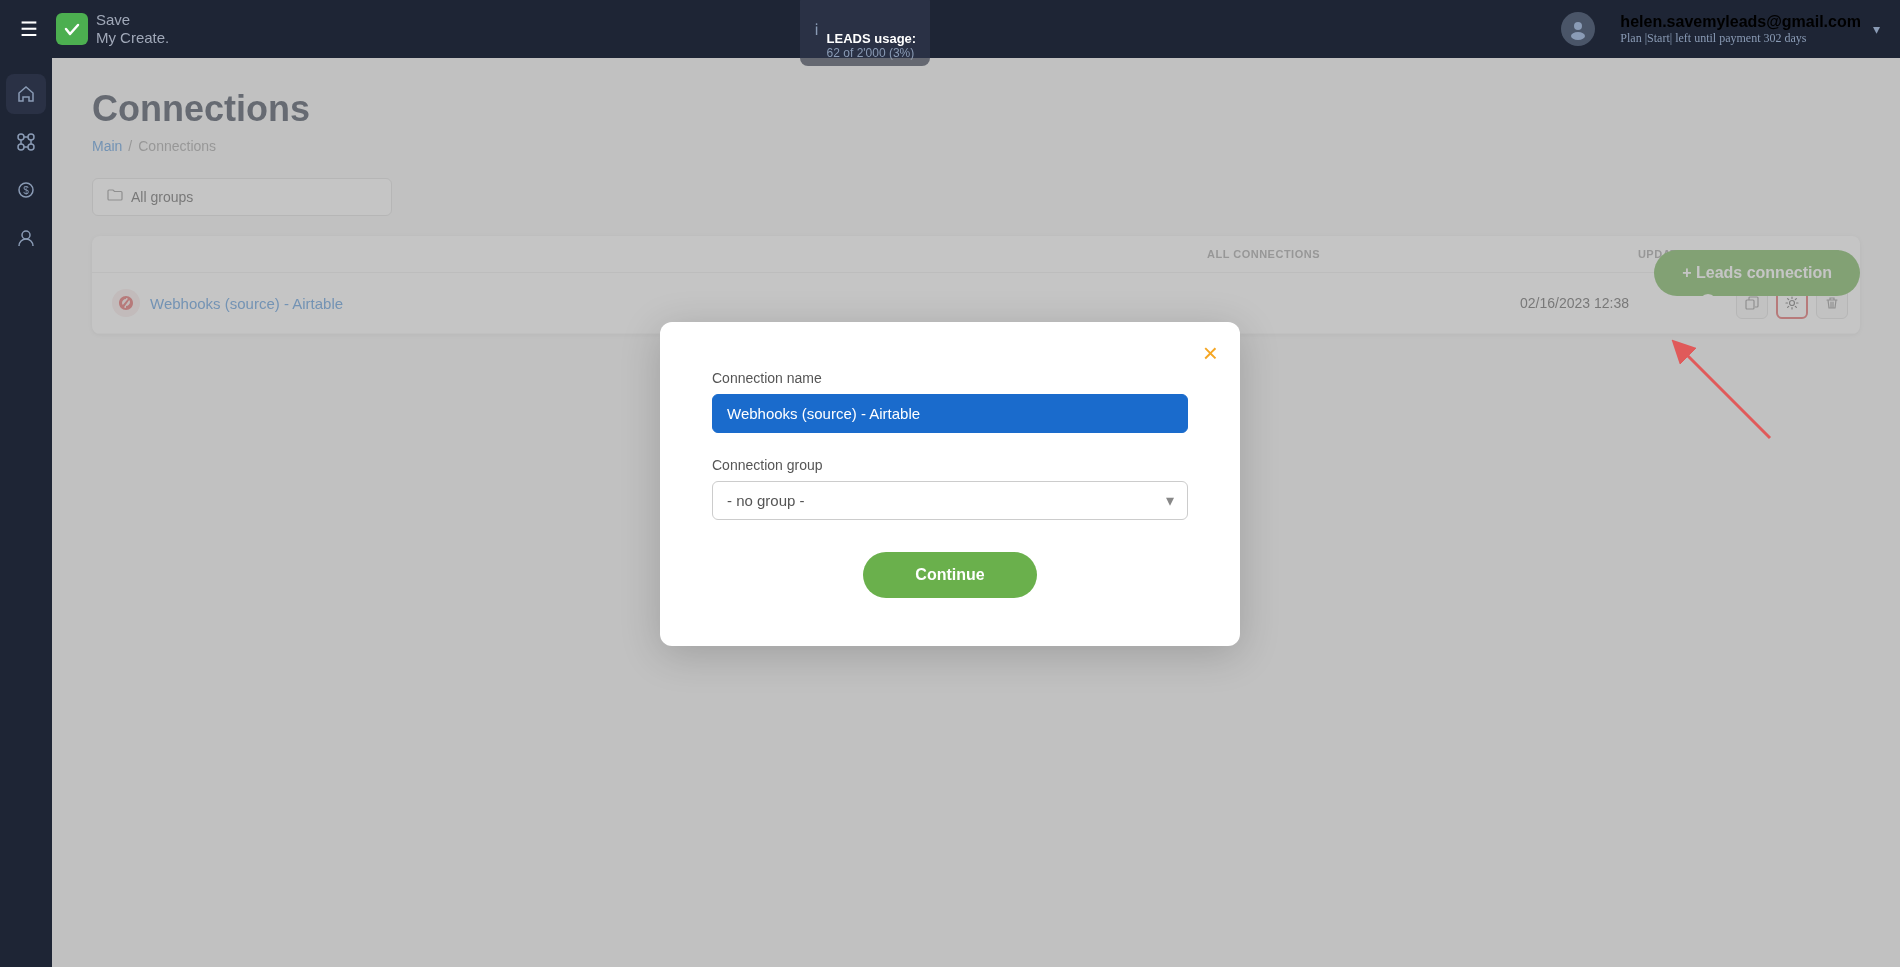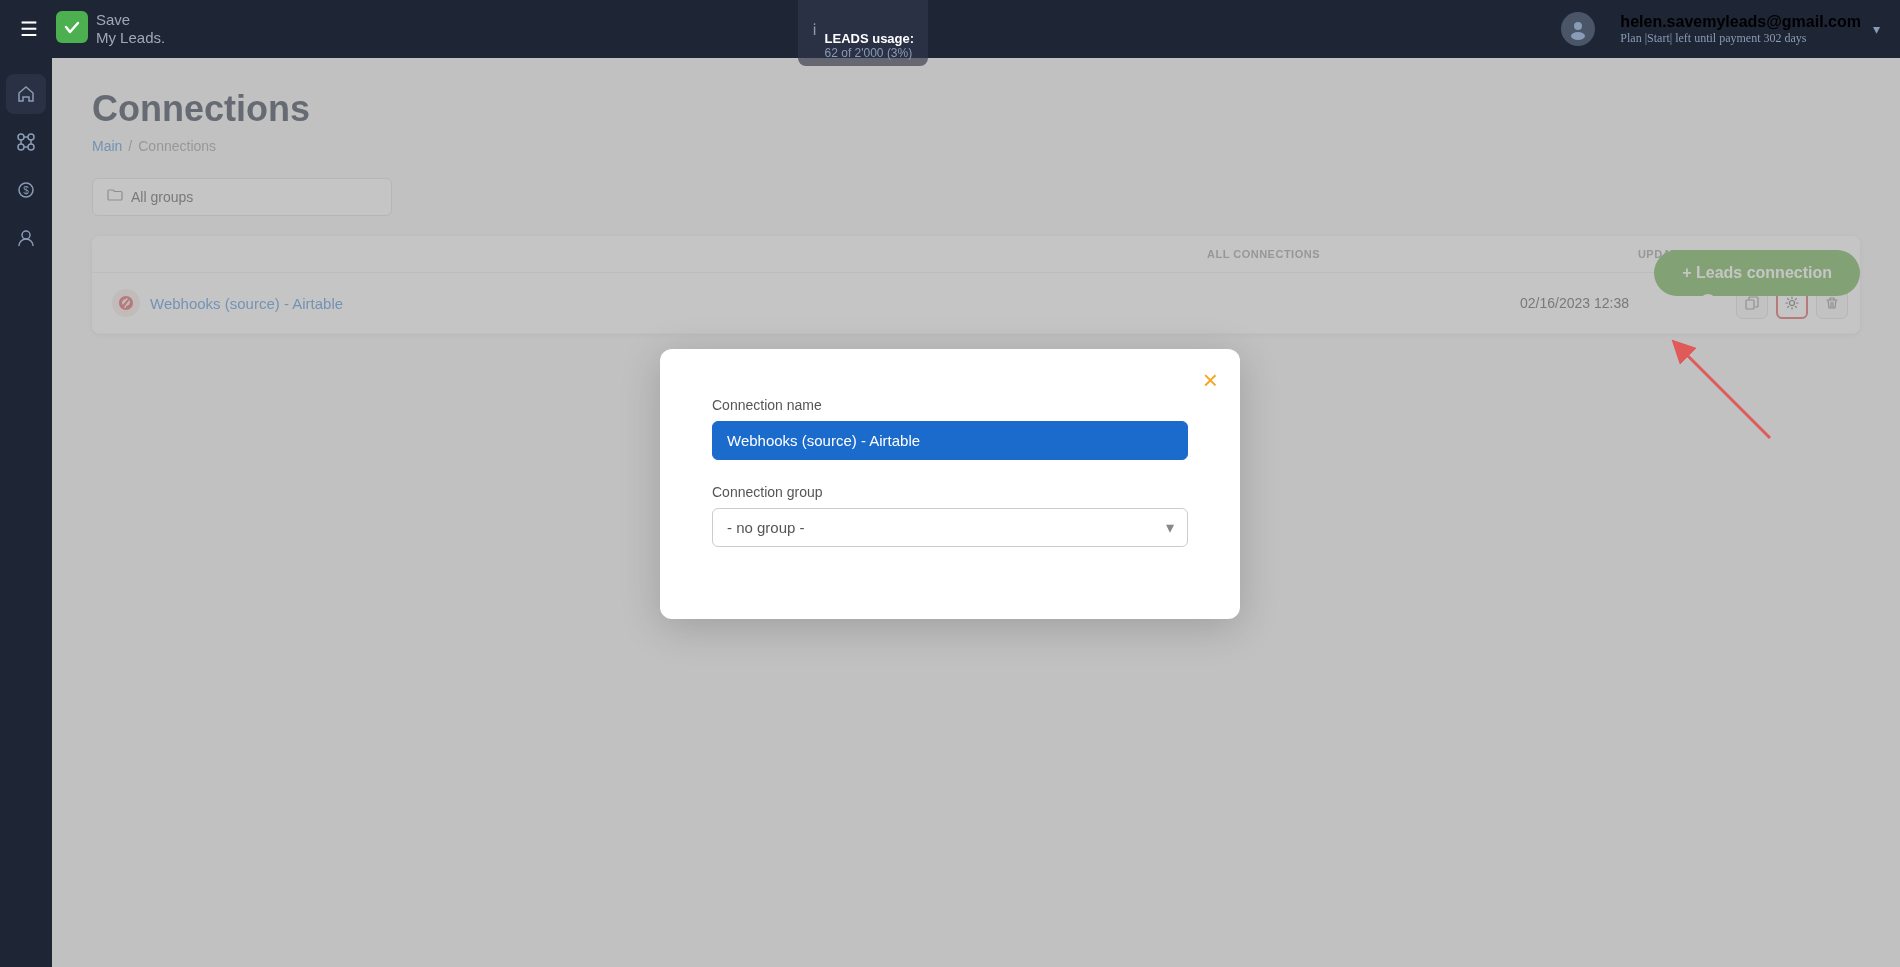--- a/index.html
+++ b/index.html
@@ -22,20 +22,21 @@
       gap: 10px;
     }
     .hamburger {
       color: #fff;
       font-size: 20px;
       cursor: pointer;
       margin-right: 8px;
     }
     .logo-box {
       display: flex;
+      align-items: center;
       gap: 8px;
     }
     .logo-icon {
       width: 32px;
       height: 32px;
       background: #4caf50;
       border-radius: 6px;
       display: flex;
       align-items: center;
       justify-content: center;
@@ -445,21 +446,21 @@
     <span class="hamburger">☰</span>
     <div class="logo-box">
       <div class="logo-icon">
         <svg width="20" height="20" viewBox="0 0 20 20" fill="none">
           <rect width="20" height="20" rx="4" fill="#4caf50"></rect>
           <polyline points="4,10 8,15 16,6" stroke="white" stroke-width="2.5" fill="none" stroke-linecap="round" stroke-linejoin="round"></polyline>
         </svg>
       </div>
       <div class="logo-text">
         <span>Save</span><br>
-        <span>My Leads.</span>
+        <span>My Create.</span>
       </div>
     </div>
   </div>
   <div class="topbar-center">
     <div class="leads-usage">
       <span class="info-icon">ℹ</span>
       <div>
         <div class="leads-text">LEADS usage:</div>
         <div class="leads-sub">62 of 2'000 (3%)</div>
       </div>
@@ -603,14 +604,17 @@
 
     <div class="form-group">
       <label class="form-label">Connection group</label>
       <div class="select-wrapper">
         <select class="form-select">
           <option>- no group -</option>
         </select>
       </div>
     </div>
 
+    <div class="modal-footer">
+      <button class="continue-btn">Continue</button>
+    </div>
   </div>
 </div>
 
 </body></html>

